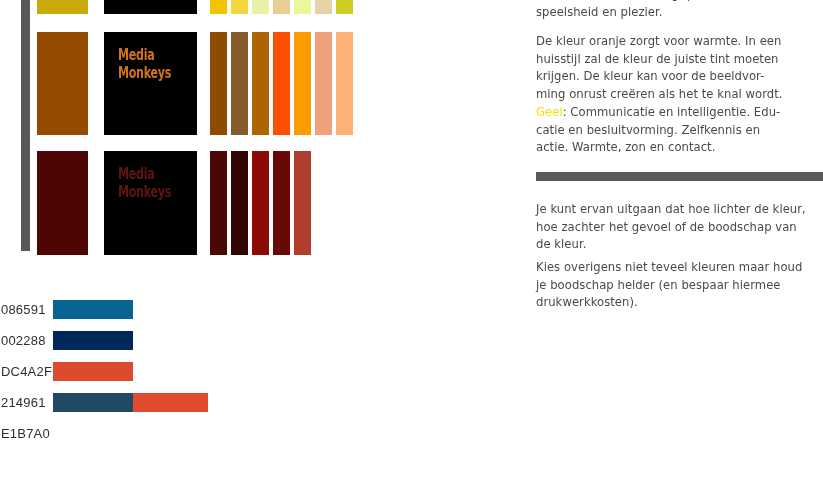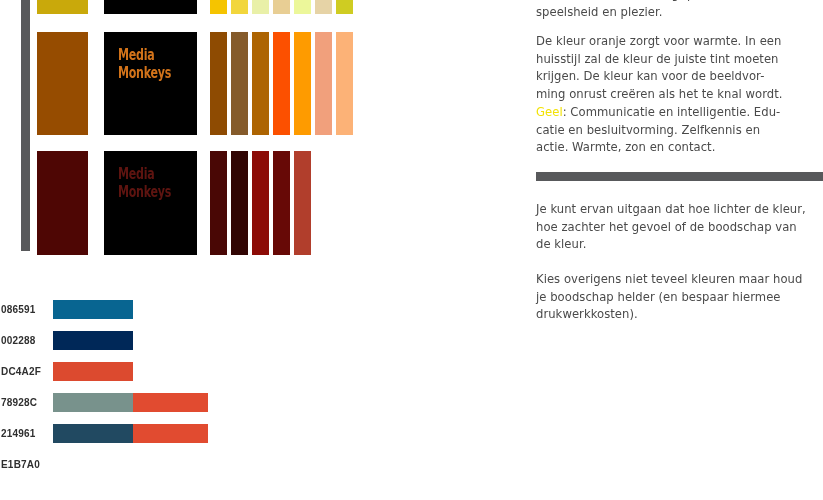--- a/index.html
+++ b/index.html
@@ -101,22 +101,22 @@
     width: 260px;
   }
   .swatch-line {
     position: relative;
     height: 31px;
   }
   .swatch-code {
     position: absolute;
     left: 1px;
     top: 0;
-    font-size: 10px;
-    font-weight: 700;
+    font-size: 13px;
+    font-weight: 400;
     letter-spacing: 0.2px;
     color: #2f2f2f;
     line-height: 19px;
     font-family: "Liberation Sans", sans-serif;
   }
   .swatch-bars {
     position: absolute;
     left: 53px;
     top: 0;
     display: flex;
@@ -151,21 +151,21 @@
   }
   #section-divider {
     position: absolute;
     left: 0;
     top: 172px;
     width: 287px;
     height: 9px;
     background: #58595b;
   }
   #par-lichter { position: absolute; top: 201px; left: 0; width: 287px; }
-  #par-kies { position: absolute; top: 271px; left: 0; width: 287px; }
+  #par-kies { position: absolute; top: 259px; left: 0; width: 287px; }
 </style>
 </head>
 <body>
 
 <div id="page-rail"></div>
 
 <div id="palette-rows">
 
   <div class="palette-row" id="row-yellow">
     <div class="row-solid" style="background: rgb(201, 169, 11);"></div>
@@ -230,27 +230,20 @@
         <div class="swatch-bar-main" style="background: rgb(0, 40, 88);"></div>
       </div>
     </div>
     <div class="swatch-line">
       <div class="swatch-code">DC4A2F</div>
       <div class="swatch-bars">
         <div class="swatch-bar-main" style="background: rgb(220, 74, 47);"></div>
       </div>
     </div>
     <div class="swatch-line">
-      <div class="swatch-code">78928C</div>
-      <div class="swatch-bars">
-        <div class="swatch-bar-main" style="background: rgb(120, 146, 140);"></div>
-        <div class="swatch-bar-alt" style="background: rgb(225, 75, 48);"></div>
-      </div>
-    </div>
-    <div class="swatch-line">
       <div class="swatch-code">214961</div>
       <div class="swatch-bars">
         <div class="swatch-bar-main" style="background: rgb(33, 73, 97);"></div>
         <div class="swatch-bar-alt" style="background: rgb(225, 75, 48);"></div>
       </div>
     </div>
     <div class="swatch-line">
       <div class="swatch-code">E1B7A0</div>
     </div>
   </div>

